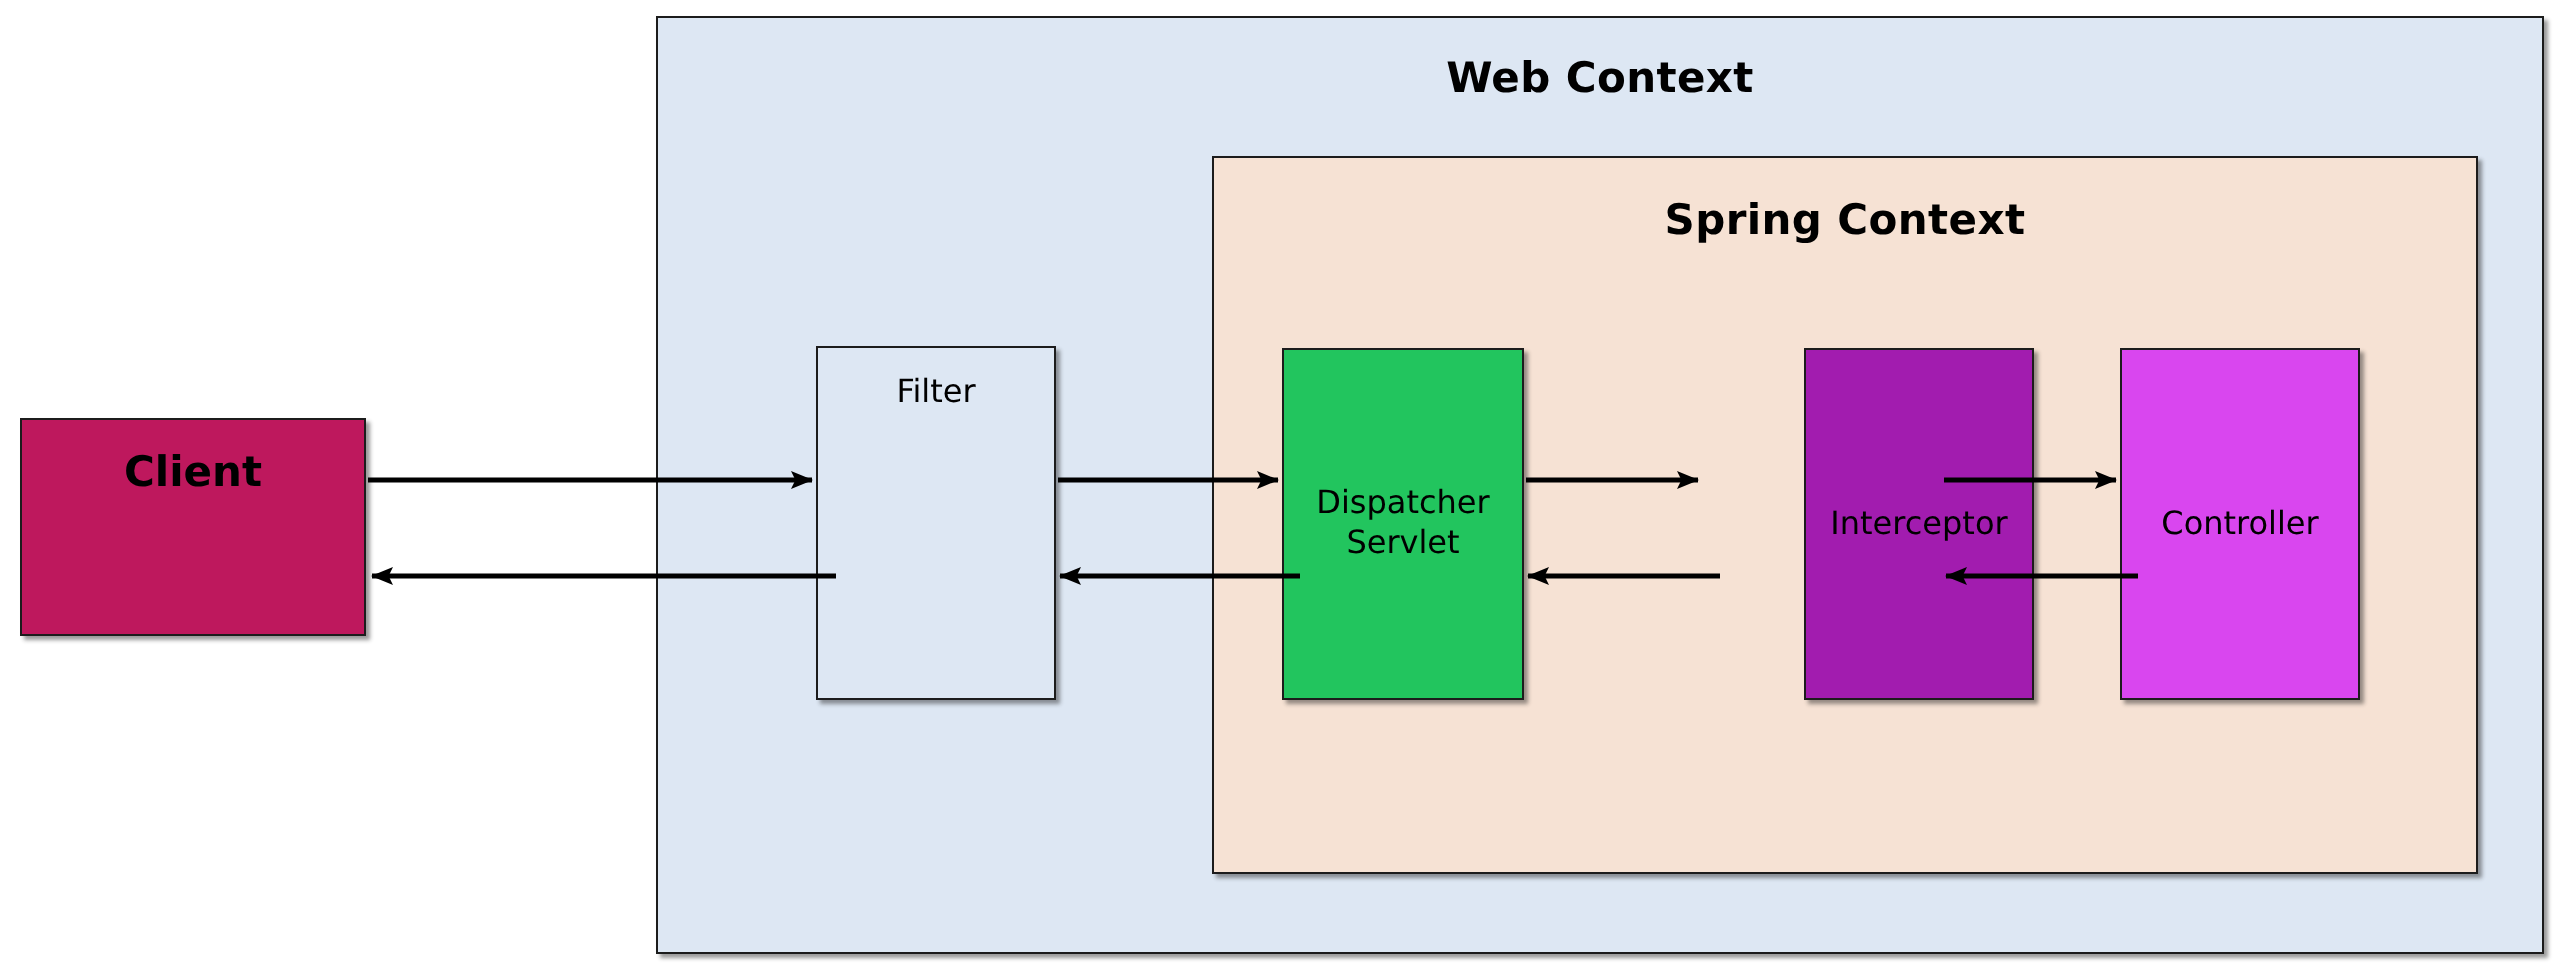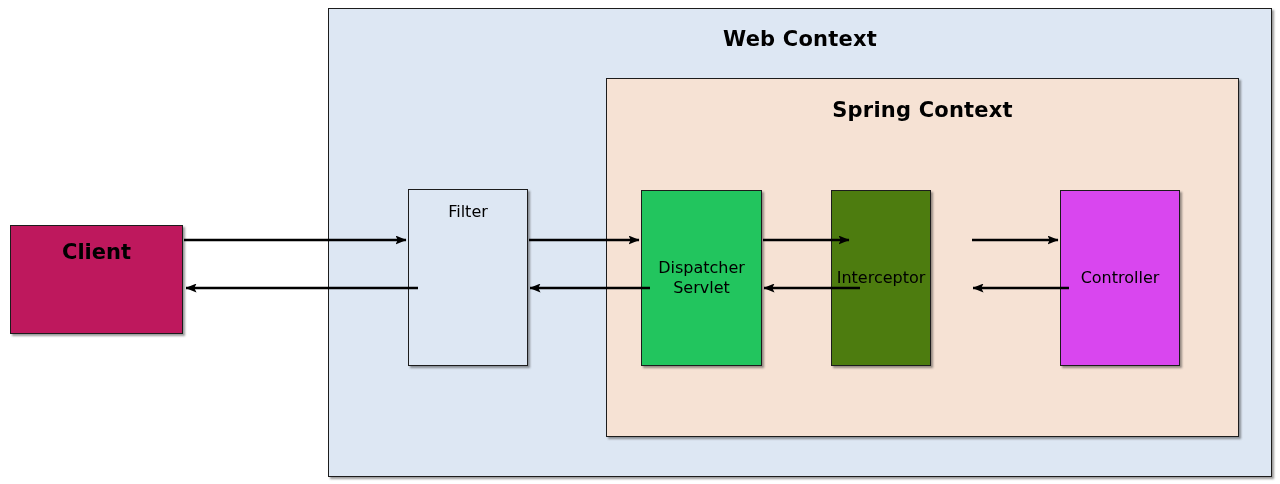--- a/index.html
+++ b/index.html
@@ -61,21 +61,20 @@
   
   .node {
     position: absolute;
     box-sizing: border-box;
     border: 1px solid #1c1c1c;
     box-shadow: 2px 2px 2px rgba(30,30,30,0.45);
     font-size: 16px;
     color: #000000;
     text-align: center;
     line-height: 1.28;
-    margin-top: 16px;
   }
 
   .node-client {
     left: 10px;
     top: 209px;
     width: 173px;
     height: 109px;
     background: #be185d;
   }
   .node-client .node-label {
@@ -100,25 +99,25 @@
   }
 
   .node-dispatcher {
     left: 641px;
     top: 174px;
     width: 121px;
     height: 176px;
     background: #22c55e;
   }
   .node-interceptor {
-    left: 831px;
+    left: 902px;
     top: 174px;
-    width: 100px;
+    width: 115px;
     height: 176px;
-    background: #4d7c0f;
+    background: #a21caf;
   }
   .node-controller {
     left: 1060px;
     top: 174px;
     width: 120px;
     height: 176px;
     background: #d946ef;
   }
   .node-centered .node-label {
     position: absolute;

